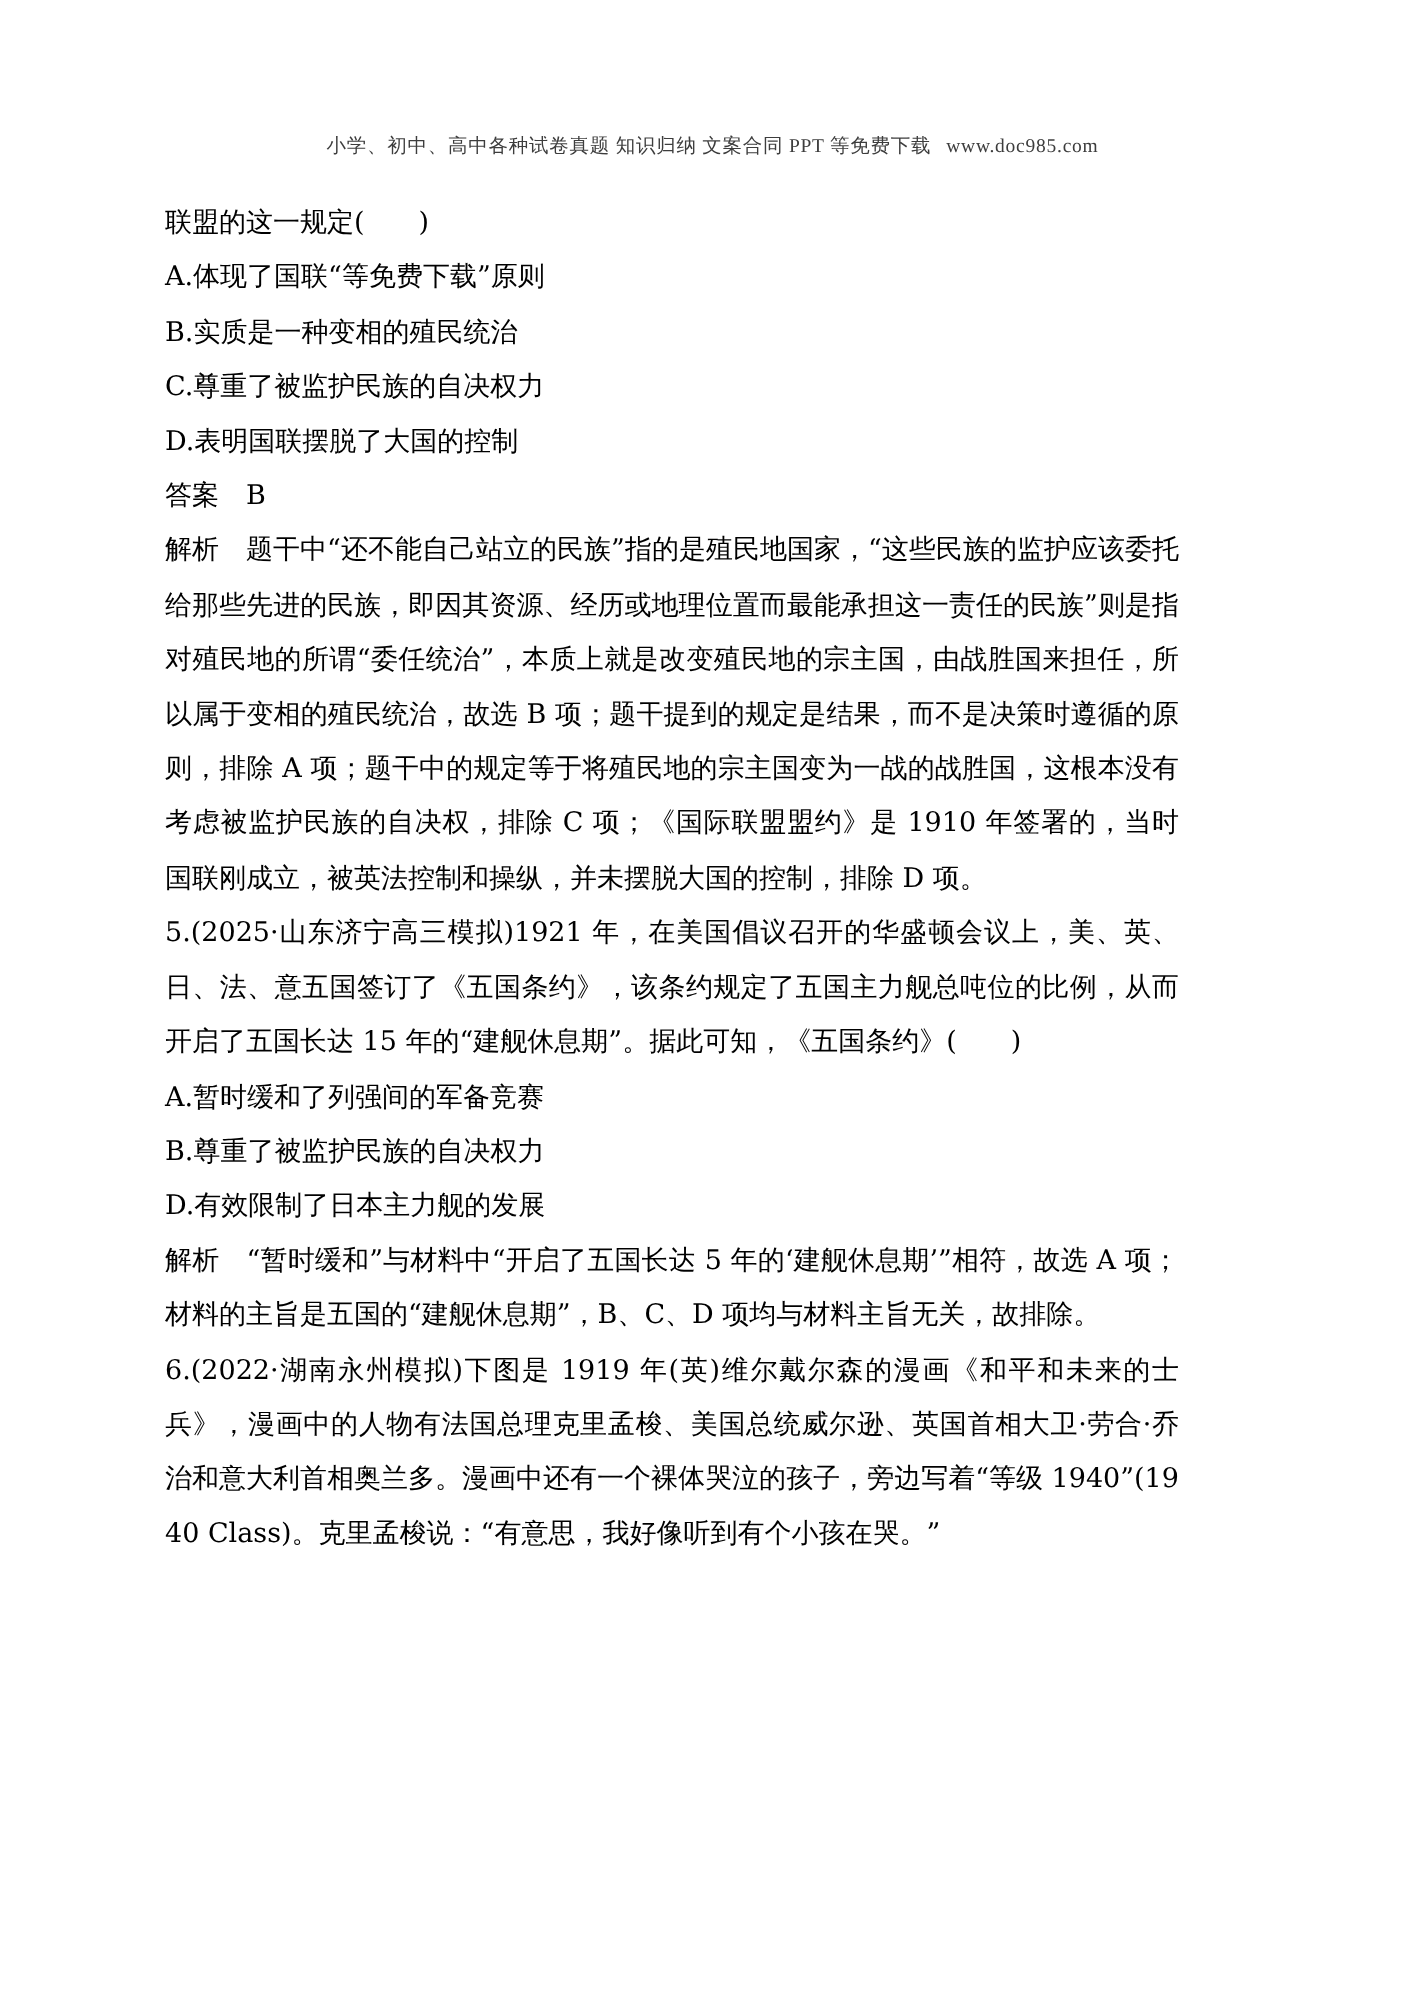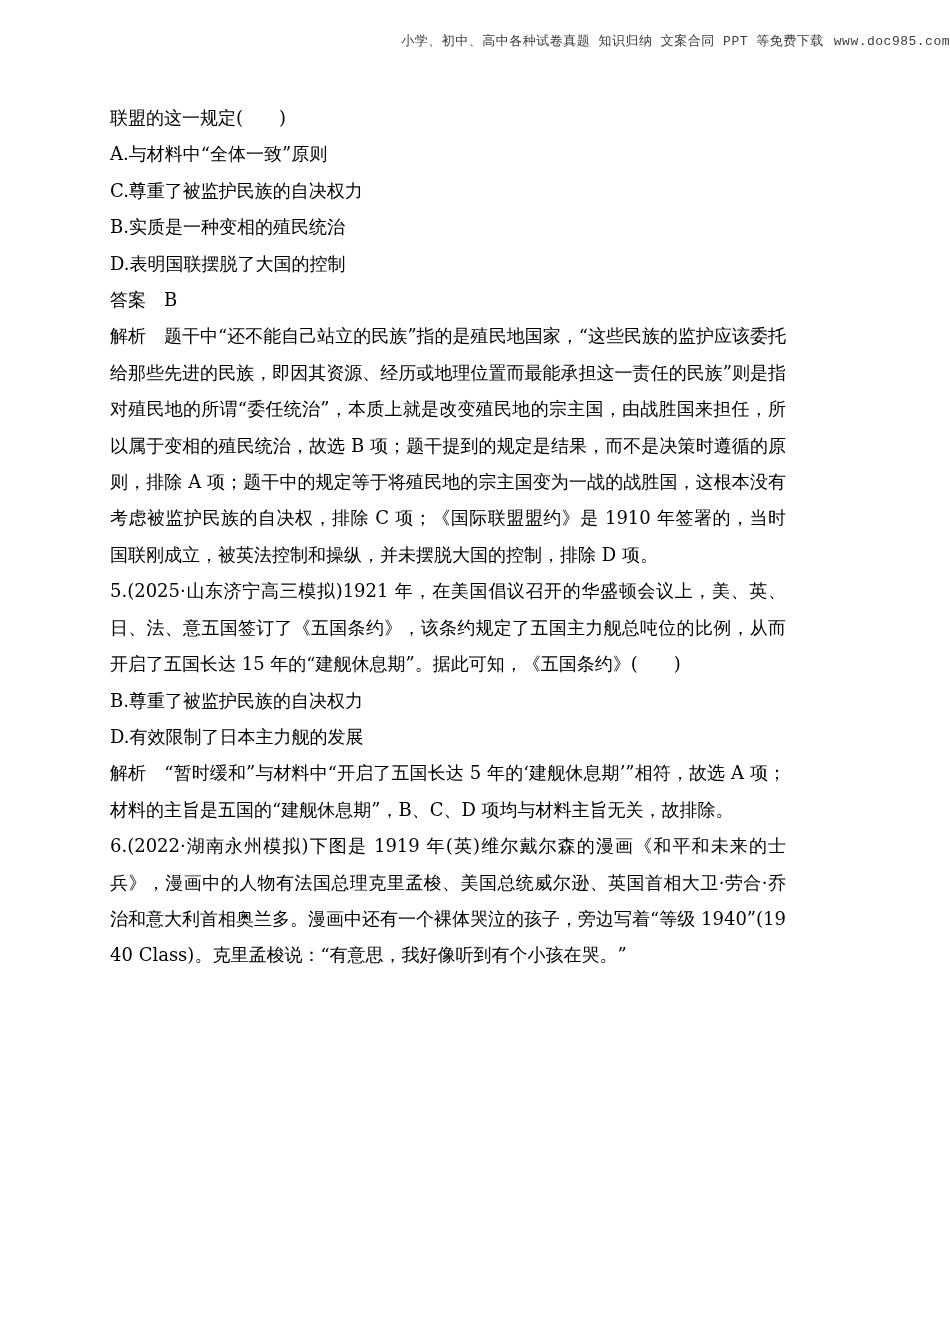--- a/index.html
+++ b/index.html
@@ -11,33 +11,33 @@
     position: relative;
     width: 950px;
     height: 1344px;
     margin: 0 auto;
     background: #ffffff;
     overflow: hidden;
     font-family: "DejaVu Serif", "Liberation Serif", serif;
     color: #000000;
   }
   .site-header {
-    padding-top: 32px;
-    text-align: right;
-    font-family: Liberation Mono, monospace;
+    padding-top: 88px;
+    text-align: center;
+    font-family: Liberation Serif, serif;
     font-size: 13px;
     color: #3d3d3d;
     letter-spacing: 0.5px;
     white-space: nowrap;
   }
   .site-header .url {
     margin-left: 10px;
   }
   .doc-body {
-    margin: 50px auto 0 auto;
+    margin: 25px auto 0 auto;
     width: 676px;
     padding-left: 73px;
     padding-right: 127px;
     box-sizing: content-box;
   }
   .doc-body p {
     margin: 0;
     font-size: 18px;
     line-height: 36.4px;
     text-align: justify;
@@ -50,26 +50,27 @@
 <body>
 
 <div class="page">
 
   <div class="site-header">
     <span>小学、初中、高中各种试卷真题 知识归纳 文案合同 PPT 等免费下载</span><span class="url">www.doc985.com</span>
   </div>
 
   <div class="doc-body">
     <p>联盟的这一规定(　　)</p>
-    <p>A.与材料中“全体一致”原则</p>
+    <p>A.体现了国联“等免费下载”原则</p>
+    <p>B.实质是一种变相的殖民统治</p>
     <p>C.尊重了被监护民族的自决权力</p>
-    <p>B.实质是一种变相的殖民统治</p>
     <p>D.表明国联摆脱了大国的控制</p>
     <p>答案　B</p>
     <p>解析　题干中“还不能自己站立的民族”指的是殖民地国家，“这些民族的监护应该委托给那些先进的民族，即因其资源、经历或地理位置而最能承担这一责任的民族”则是指对殖民地的所谓“委任统治”，本质上就是改变殖民地的宗主国，由战胜国来担任，所以属于变相的殖民统治，故选 B 项；题干提到的规定是结果，而不是决策时遵循的原则，排除 A 项；题干中的规定等于将殖民地的宗主国变为一战的战胜国，这根本没有考虑被监护民族的自决权，排除 C 项；《国际联盟盟约》是 1910 年签署的，当时国联刚成立，被英法控制和操纵，并未摆脱大国的控制，排除 D 项。</p>
     <p>5.(2025·山东济宁高三模拟)1921 年，在美国倡议召开的华盛顿会议上，美、英、日、法、意五国签订了《五国条约》，该条约规定了五国主力舰总吨位的比例，从而开启了五国长达 15 年的“建舰休息期”。据此可知，《五国条约》(　　)</p>
+    <p>A.暂时缓和了列强间的军备竞赛</p>
     <p>B.尊重了被监护民族的自决权力</p>
     <p>D.有效限制了日本主力舰的发展</p>
     <p>解析　“暂时缓和”与材料中“开启了五国长达 5 年的‘建舰休息期’”相符，故选 A 项；材料的主旨是五国的“建舰休息期”，B、C、D 项均与材料主旨无关，故排除。</p>
     <p>6.(2022·湖南永州模拟)下图是 1919 年(英)维尔戴尔森的漫画《和平和未来的士兵》，漫画中的人物有法国总理克里孟梭、美国总统威尔逊、英国首相大卫·劳合·乔治和意大利首相奥兰多。漫画中还有一个裸体哭泣的孩子，旁边写着“等级 1940”(1940 Class)。克里孟梭说：“有意思，我好像听到有个小孩在哭。”</p>
   </div>
 
 </div>
 
 </body></html>

